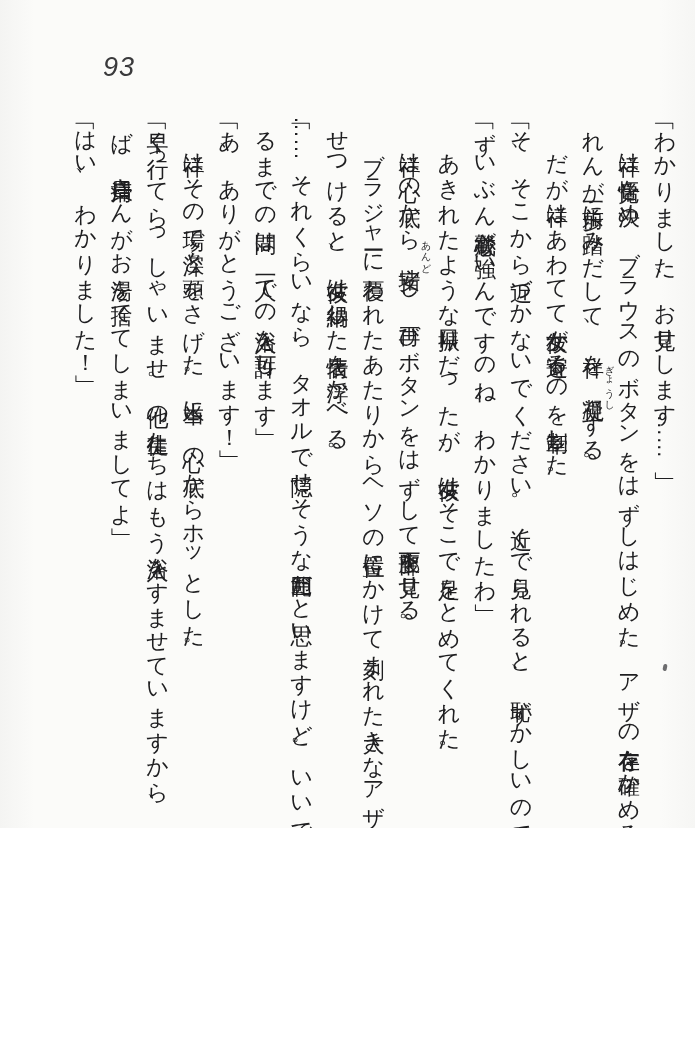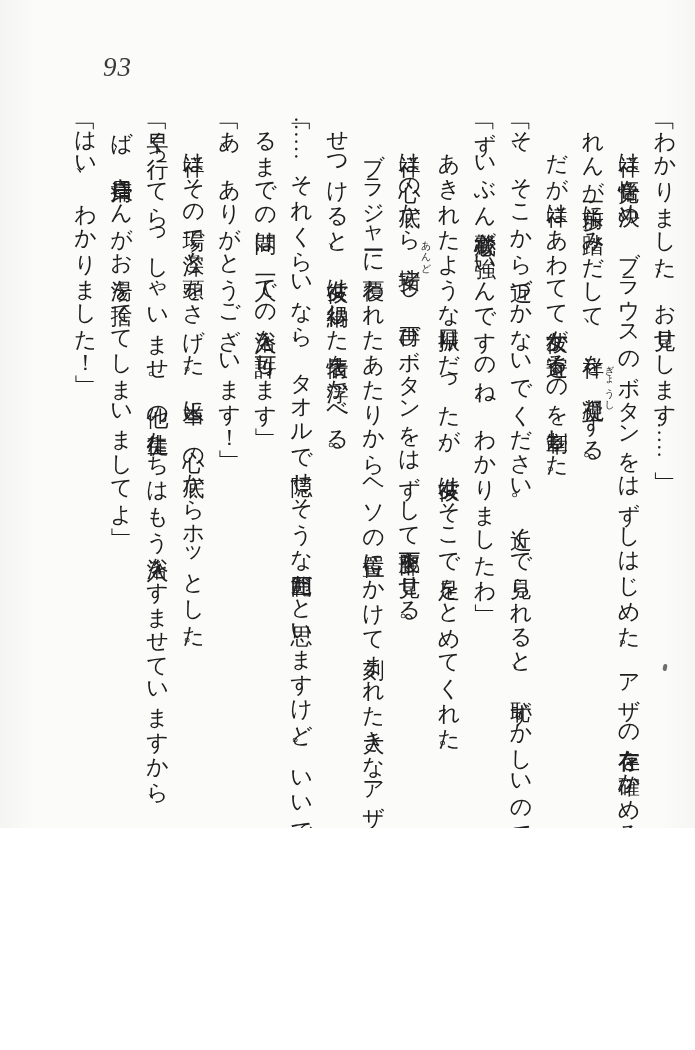--- a/index.html
+++ b/index.html
@@ -5,21 +5,21 @@
   html, body {
     margin: 0;
     padding: 0;
   }
   .page {
     position: relative;
     width: 695px;
     height: 828px;
     background: linear-gradient(90deg, #f4f4f2 0%, #fbfbf9 5%, #fbfbf9 95%, #f6f6f4 100%);
     overflow: hidden;
-    font-family: Liberation Serif, serif;
+    font-family: Liberation Sans, sans-serif;
   }
   .page-number {
     position: absolute;
     top: 52px;
     left: 103px;
     font-size: 27px;
     font-style: italic;
     color: #3a3a3c;
     letter-spacing: 1px;
   }

